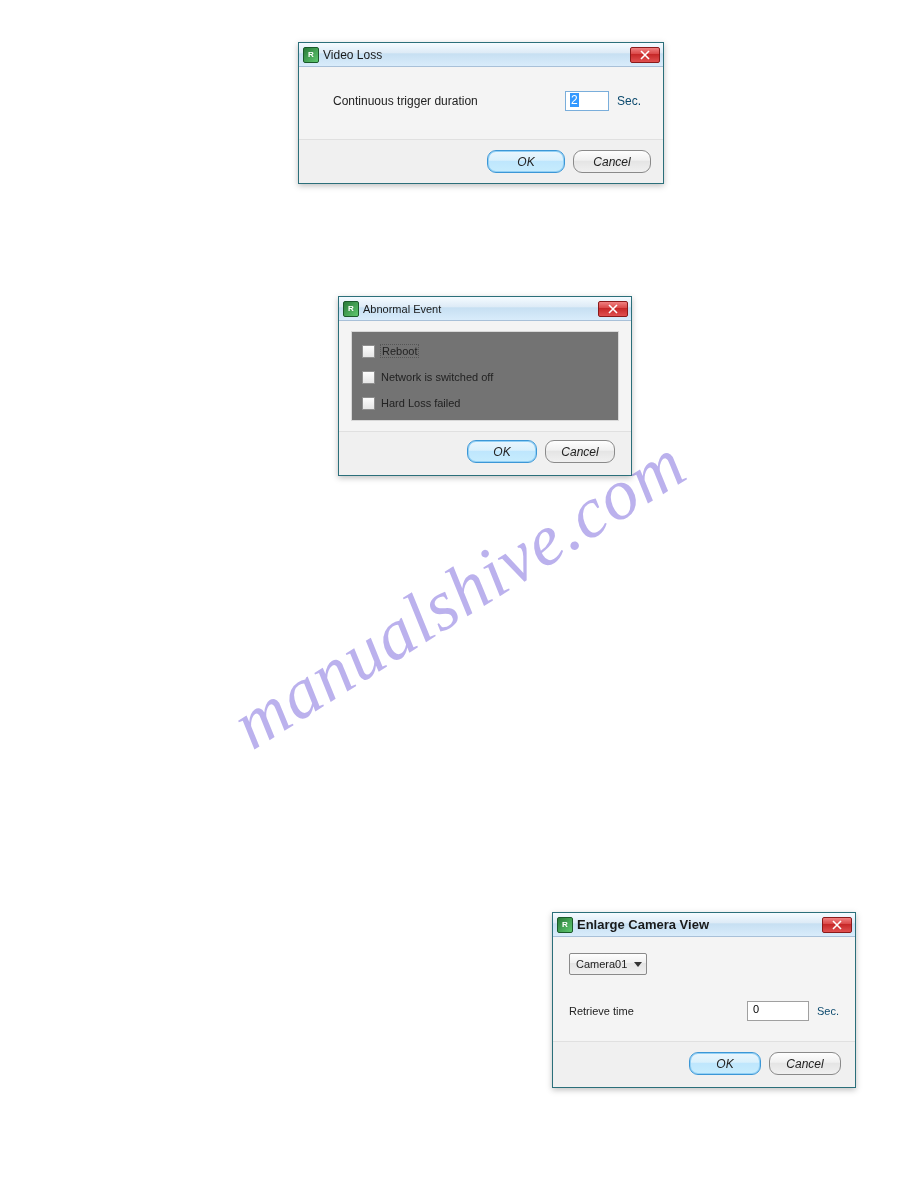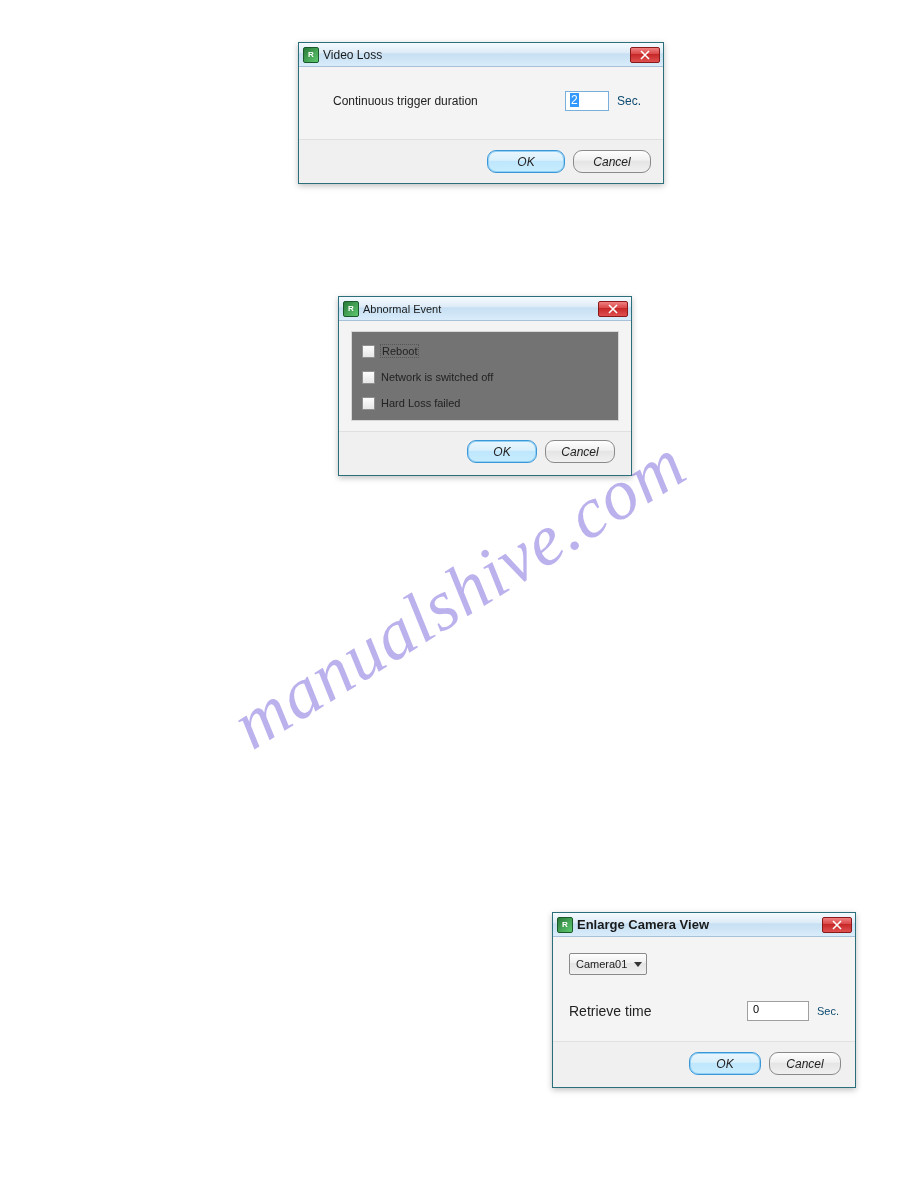--- a/index.html
+++ b/index.html
@@ -260,21 +260,21 @@
           <path d="M1 1 L9 9 M9 1 L1 9" stroke="#fff" stroke-width="1.6"></path>
         </svg>
     </div>
   </div>
   <div class="dialog-body" style="padding:16px 16px 10px 16px;">
     <div class="combo">
       <span>Camera01</span>
       <div class="caret"></div>
     </div>
     <div class="row" style="margin-top:26px; margin-bottom:10px;">
-      <div class="row-label" style="font-size:14px;">Retrieve time</div>
+      <div class="row-label" style="font-size:11px;">Retrieve time</div>
       <div class="plain-input">0</div>
       <div class="unit" style="font-size:11px;">Sec.</div>
     </div>
   </div>
   <div class="button-row" style="padding:10px 14px 12px 14px;">
     <div class="btn primary" style="min-width:72px;">OK</div>
     <div class="btn" style="min-width:72px;">Cancel</div>
   </div>
 </div>
 

